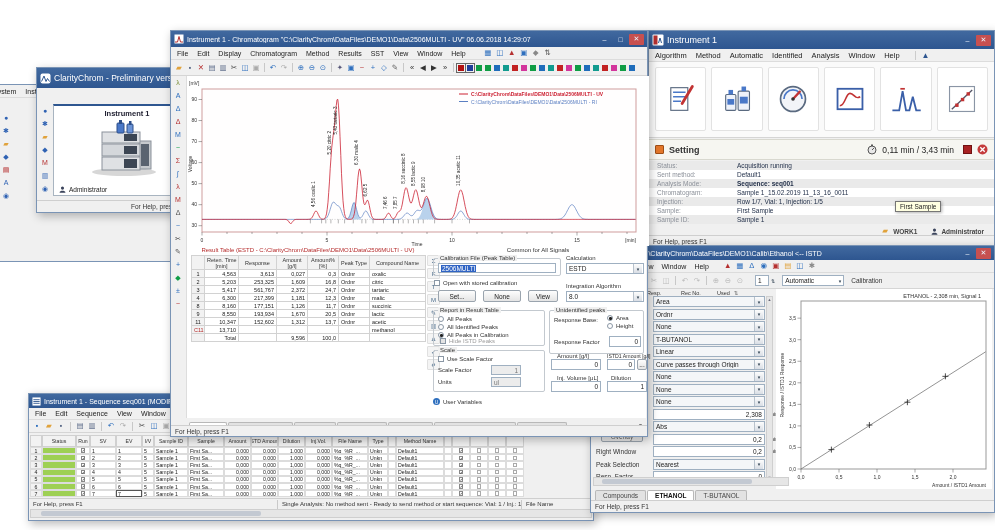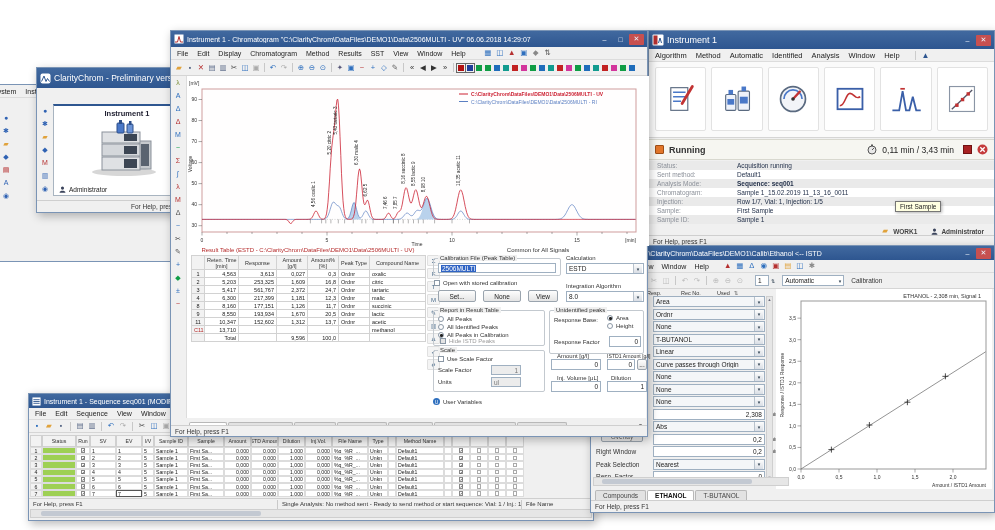--- a/index.html
+++ b/index.html
@@ -485,21 +485,21 @@
               <rect x="4" y="4" width="22" height="22" fill="#fff" stroke="#8a95a5"></rect>
               <path d="M6 24 L24 7" stroke="#556" stroke-width="1.2"></path>
               <rect x="9" y="19" width="3" height="3" fill="#c23333"></rect>
               <rect x="14" y="14" width="3" height="3" fill="#c23333"></rect>
               <rect x="19" y="9" width="3" height="3" fill="#c23333"></rect>
             </svg></span>
         </div>
       </div>
     <div class="abs" style="left:0;right:0;top:108px;height:21px;background:#f6f6f1;border-top:1px solid #d8d8cf;border-bottom:1px solid #d8d8cf;display:flex;align-items:center;padding:0 6px;gap:5px">
       <span style="width:9px;height:9px;background:#e2762a;border:1px solid #9e4e15;border-radius:1px"></span>
-      <span style="font-size:9px;font-weight:bold;color:#333">Running</span>
+      <span style="font-size:9px;font-weight:bold;color:#333">Setting</span>
       <span style="margin-left:auto;display:flex;align-items:center;gap:5px">
         <svg width="10" height="11" viewBox="0 0 10 11">
             <circle cx="5" cy="6" r="4" fill="#e8e8e8" stroke="#555"></circle>
             <rect x="4" y="0.5" width="2" height="1.5" fill="#555"></rect>
             <path d="M5 6 L7 4" stroke="#333" stroke-width="0.8"></path>
           </svg>
         <span style="font-size:8.5px;color:#222">0,11 min / 3,43 min</span>
         <span style="width:9px;height:9px;background:#a82222;border:1px solid #701212;margin-left:4px"></span>
         <svg width="11" height="11" viewBox="0 0 11 11">
             <circle cx="5.5" cy="5.5" r="5" fill="#c43b3b"></circle>

